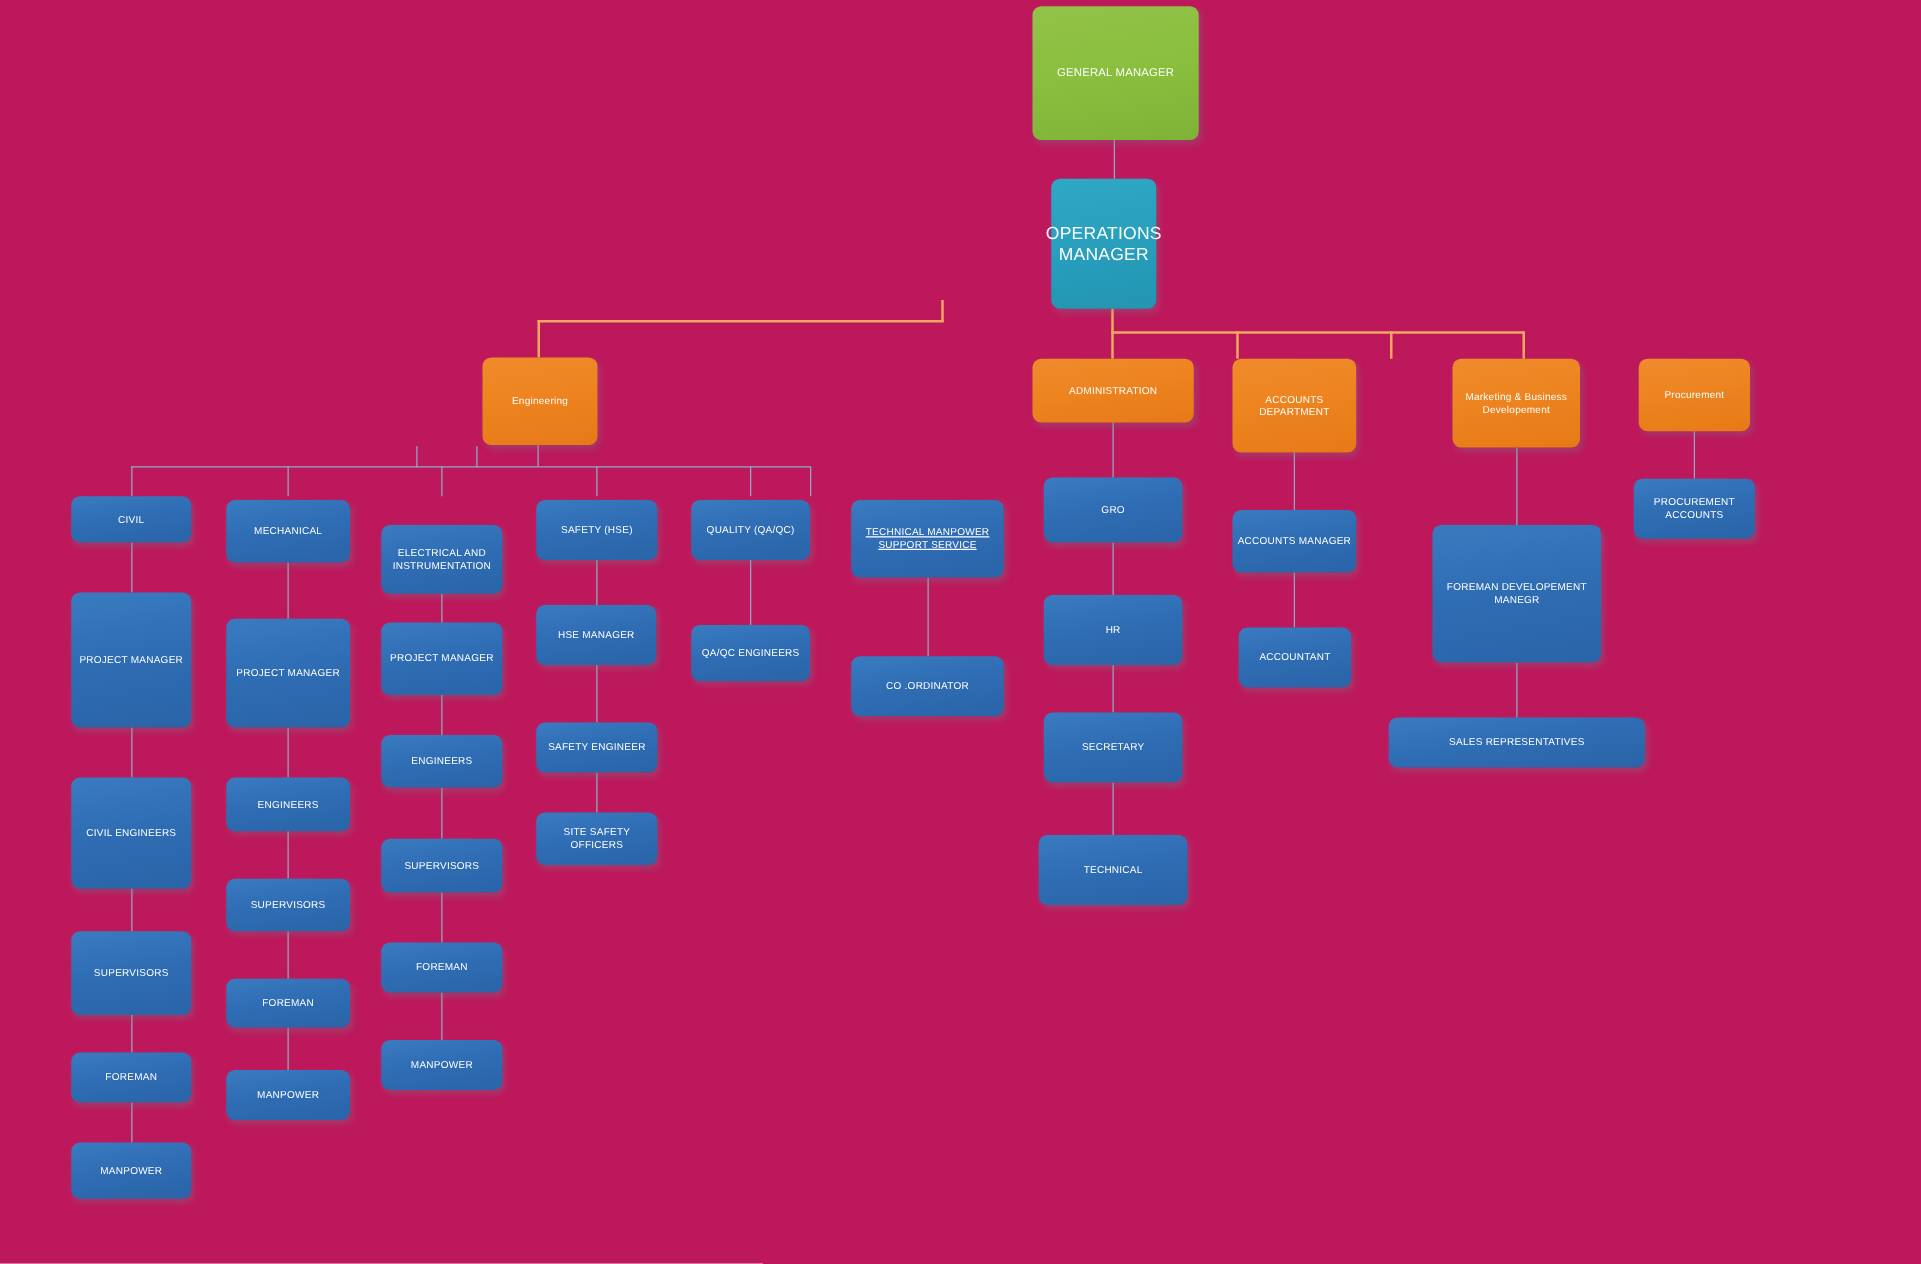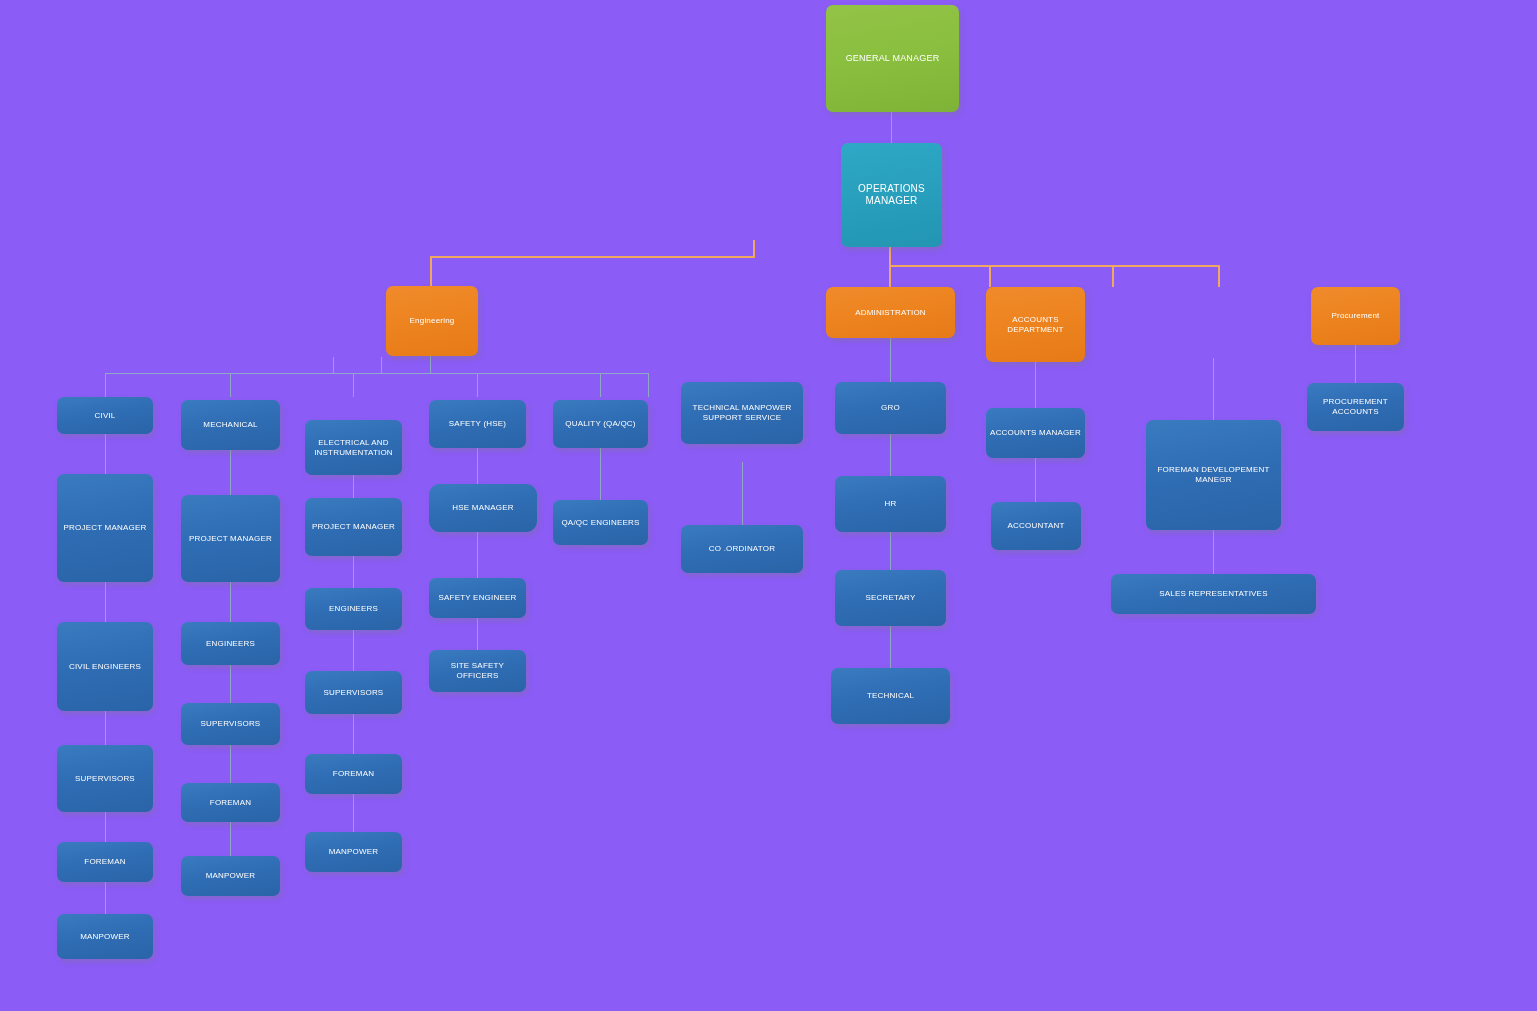--- a/index.html
+++ b/index.html
@@ -7,21 +7,21 @@
     padding: 0;
     background: #ffffff;
   }
   body {
     font-family: "Liberation Sans", sans-serif;
   }
   #canvas {
     position: relative;
     width: 1537px;
     height: 1011px;
-    background: #8b5cf6;
+    background: #be185d;
     overflow: hidden;
   }
   .node {
     position: absolute;
     box-sizing: border-box;
     display: flex;
     align-items: center;
     justify-content: center;
     text-align: center;
     color: #ffffff;
@@ -121,36 +121,39 @@
 
   <div class="conn v" style="left:1213px; top:358px; height:62px;"></div>
   <div class="conn v" style="left:1213px; top:530px; height:44px;"></div>
 
   <div class="conn v" style="left:1355px; top:345px; height:38px;"></div>
 
   <div class="node green" style="left:826px; top:5px; width:133px; height:107px; font-size:9px;">
     <span class="label">GENERAL  MANAGER</span>
   </div>
 
-  <div class="node teal" style="left:841px; top:143px; width:101px; height:104px; font-size:10px;">
+  <div class="node teal" style="left:841px; top:143px; width:84px; height:104px; font-size:14px;">
     <span class="label">OPERATIONS  MANAGER</span>
   </div>
 
   <div class="node orange" style="left:386px; top:286px; width:92px; height:70px; font-size:8px;">
     <span class="label">Engineering</span>
   </div>
 
   <div class="node orange" style="left:826px; top:287px; width:129px; height:51px; font-size:8px;">
     <span class="label">ADMINISTRATION</span>
   </div>
 
   <div class="node orange" style="left:986px; top:287px; width:99px; height:75px; font-size:8px;">
     <span class="label">ACCOUNTS DEPARTMENT</span>
   </div>
 
+  <div class="node orange" style="left:1162px; top:287px; width:102px; height:71px; font-size:8px;">
+    <span class="label">Marketing &amp; Business Developement</span>
+  </div>
 
   <div class="node orange" style="left:1311px; top:287px; width:89px; height:58px; font-size:8px;">
     <span class="label">Procurement</span>
   </div>
 
   <div class="node blue" style="left:57px; top:397px; width:96px; height:37px; font-size:8px;">
     <span class="label">CIVIL</span>
   </div>
   <div class="node blue" style="left:57px; top:474px; width:96px; height:108px; font-size:8px;">
     <span class="label">PROJECT  MANAGER</span>
@@ -202,38 +205,38 @@
   <div class="node blue" style="left:305px; top:754px; width:97px; height:40px; font-size:8px;">
     <span class="label">FOREMAN</span>
   </div>
   <div class="node blue" style="left:305px; top:832px; width:97px; height:40px; font-size:8px;">
     <span class="label">MANPOWER</span>
   </div>
 
   <div class="node blue" style="left:429px; top:400px; width:97px; height:48px; font-size:8px;">
     <span class="label">SAFETY (HSE)</span>
   </div>
-  <div class="node blue" style="left:429px; top:484px; width:108px; height:48px; font-size:8px;border-radius:11px;">
+  <div class="node blue" style="left:429px; top:484px; width:96px; height:48px; font-size:8px;">
     <span class="label">HSE MANAGER</span>
   </div>
   <div class="node blue" style="left:429px; top:578px; width:97px; height:40px; font-size:8px;">
     <span class="label">SAFETY ENGINEER</span>
   </div>
   <div class="node blue" style="left:429px; top:650px; width:97px; height:42px; font-size:8px;">
     <span class="label">SITE SAFETY OFFICERS</span>
   </div>
 
   <div class="node blue" style="left:553px; top:400px; width:95px; height:48px; font-size:8px;">
     <span class="label">QUALITY (QA/QC)</span>
   </div>
   <div class="node blue" style="left:553px; top:500px; width:95px; height:45px; font-size:8px;">
     <span class="label">QA/QC ENGINEERS</span>
   </div>
 
-  <div class="node blue" style="left:681px; top:382px; width:122px; height:62px; font-size:8px;">
+  <div class="node blue" style="left:681px; top:400px; width:122px; height:62px; font-size:8px;text-decoration:underline;">
     <span class="label">TECHNICAL  MANPOWER SUPPORT SERVICE</span>
   </div>
   <div class="node blue" style="left:681px; top:525px; width:122px; height:48px; font-size:8px;">
     <span class="label">CO .ORDINATOR</span>
   </div>
 
   <div class="node blue" style="left:835px; top:382px; width:111px; height:52px; font-size:8px;">
     <span class="label">GRO</span>
   </div>
   <div class="node blue" style="left:835px; top:476px; width:111px; height:56px; font-size:8px;justify-content:center;">

